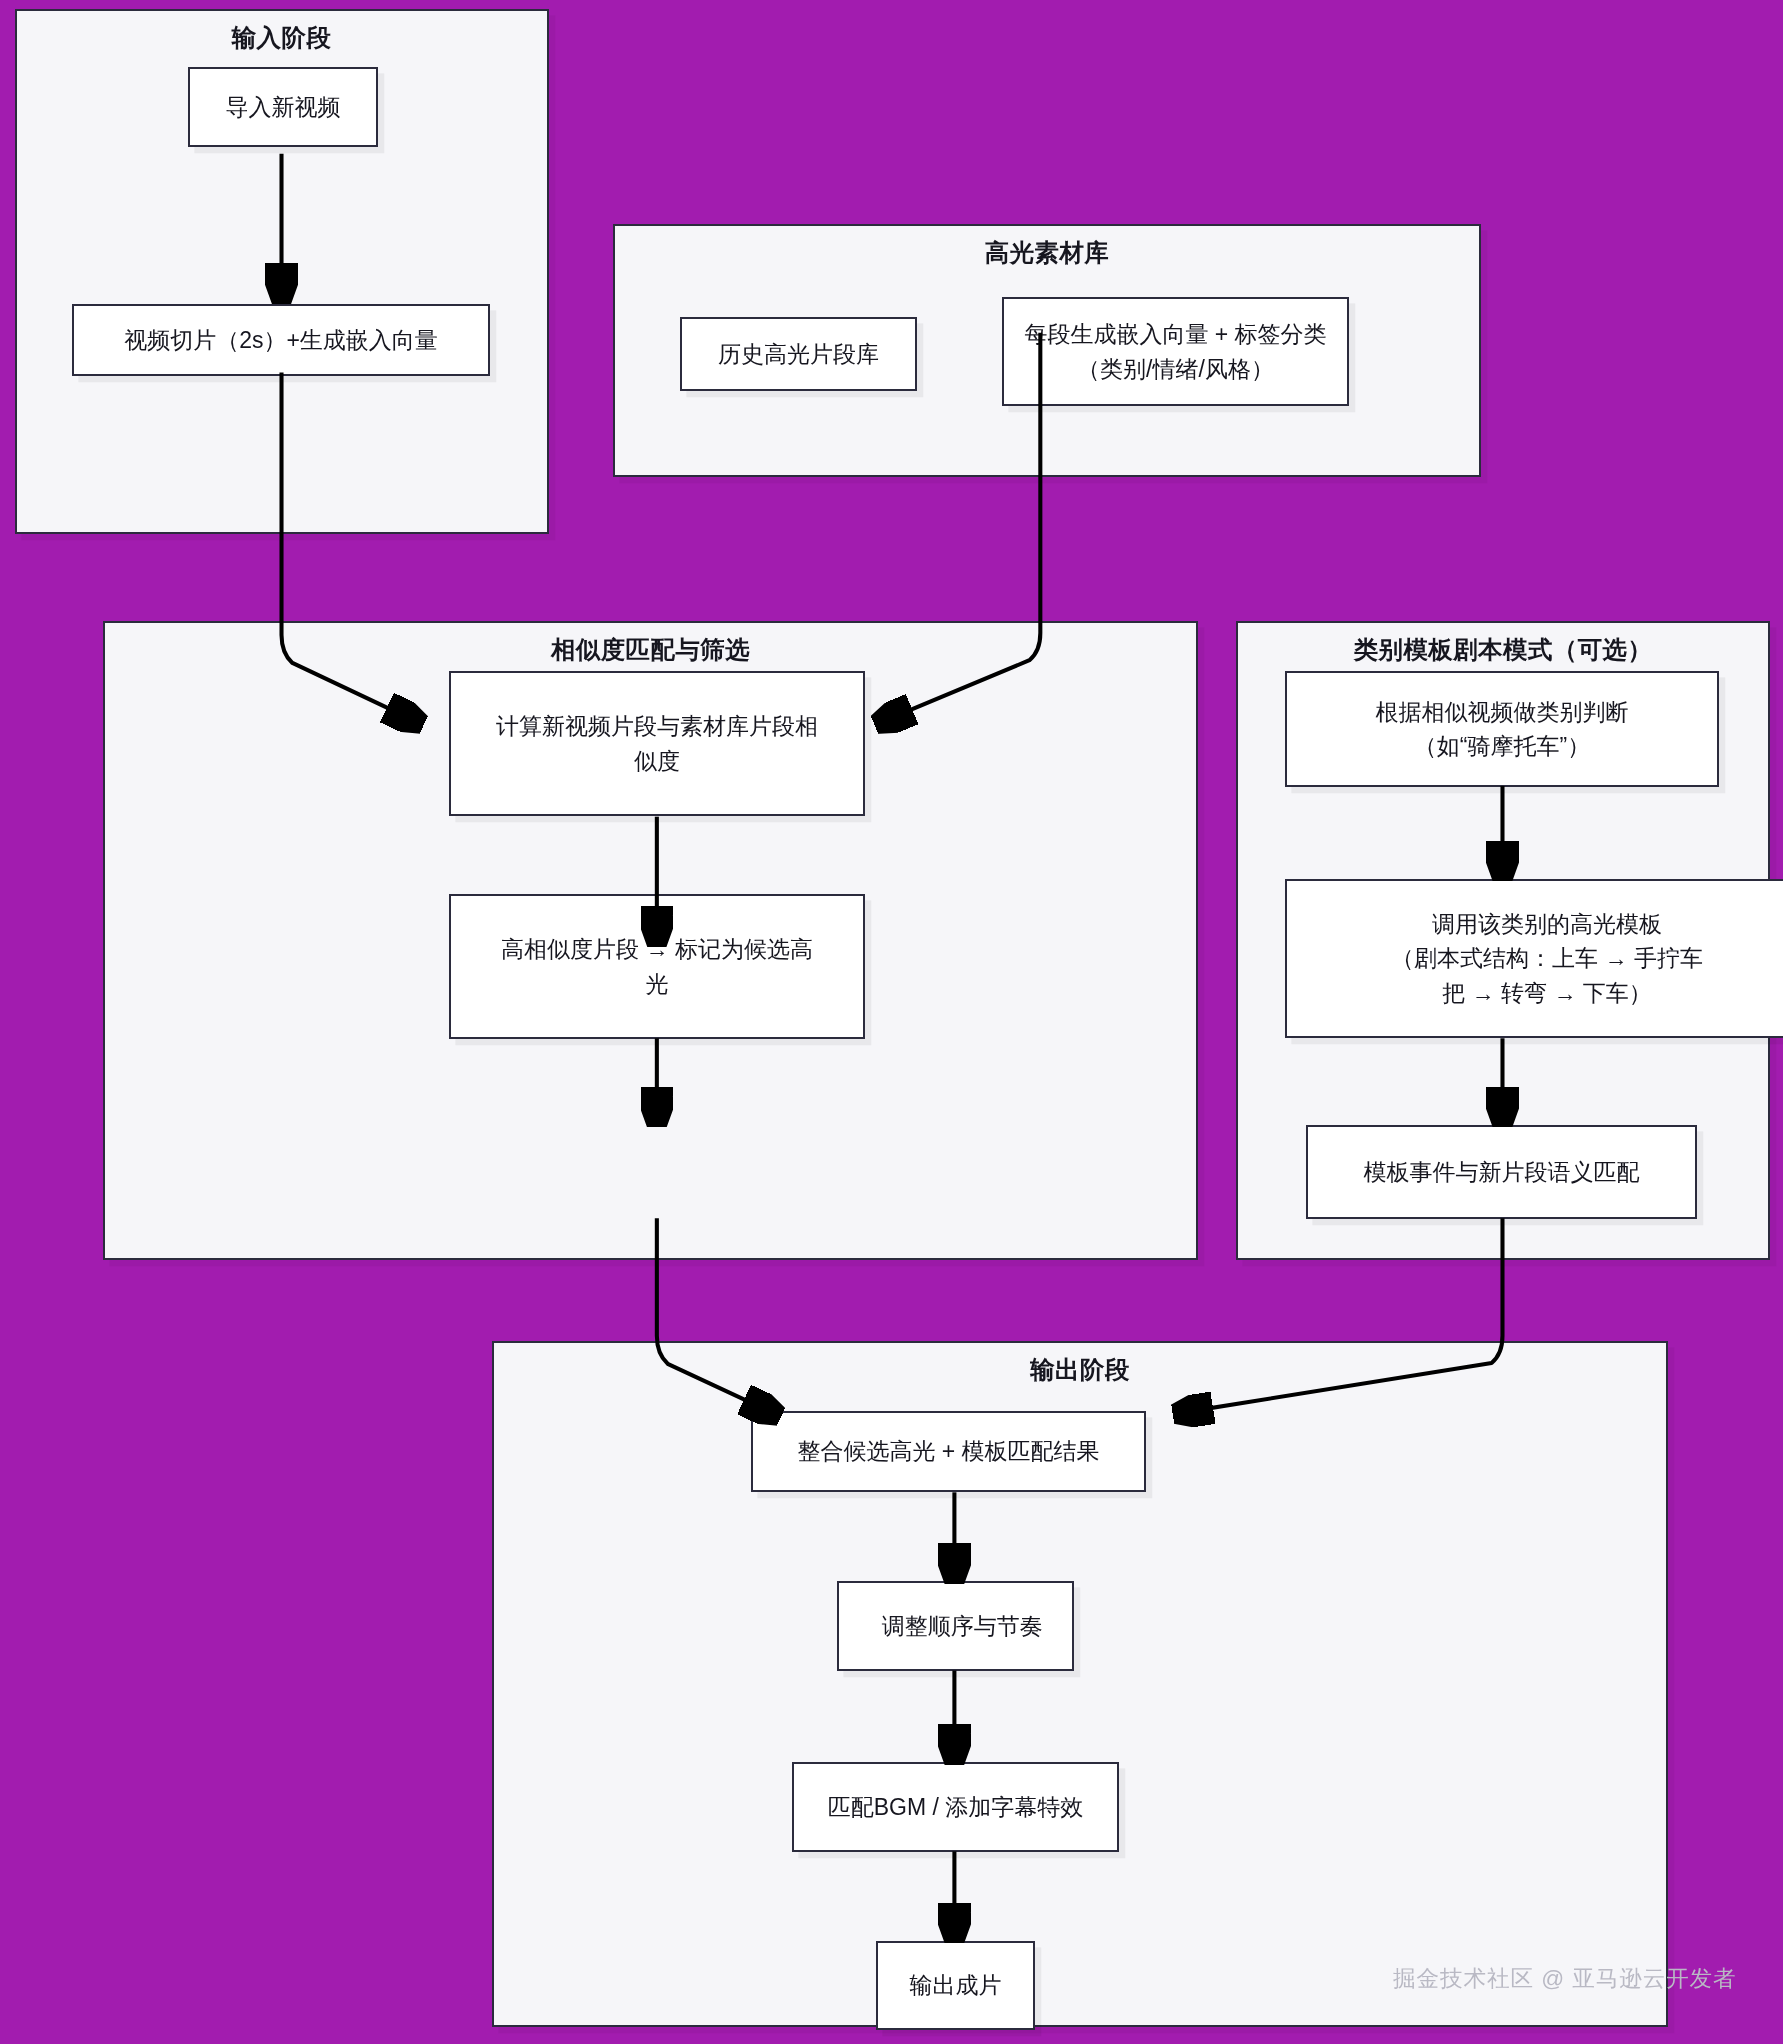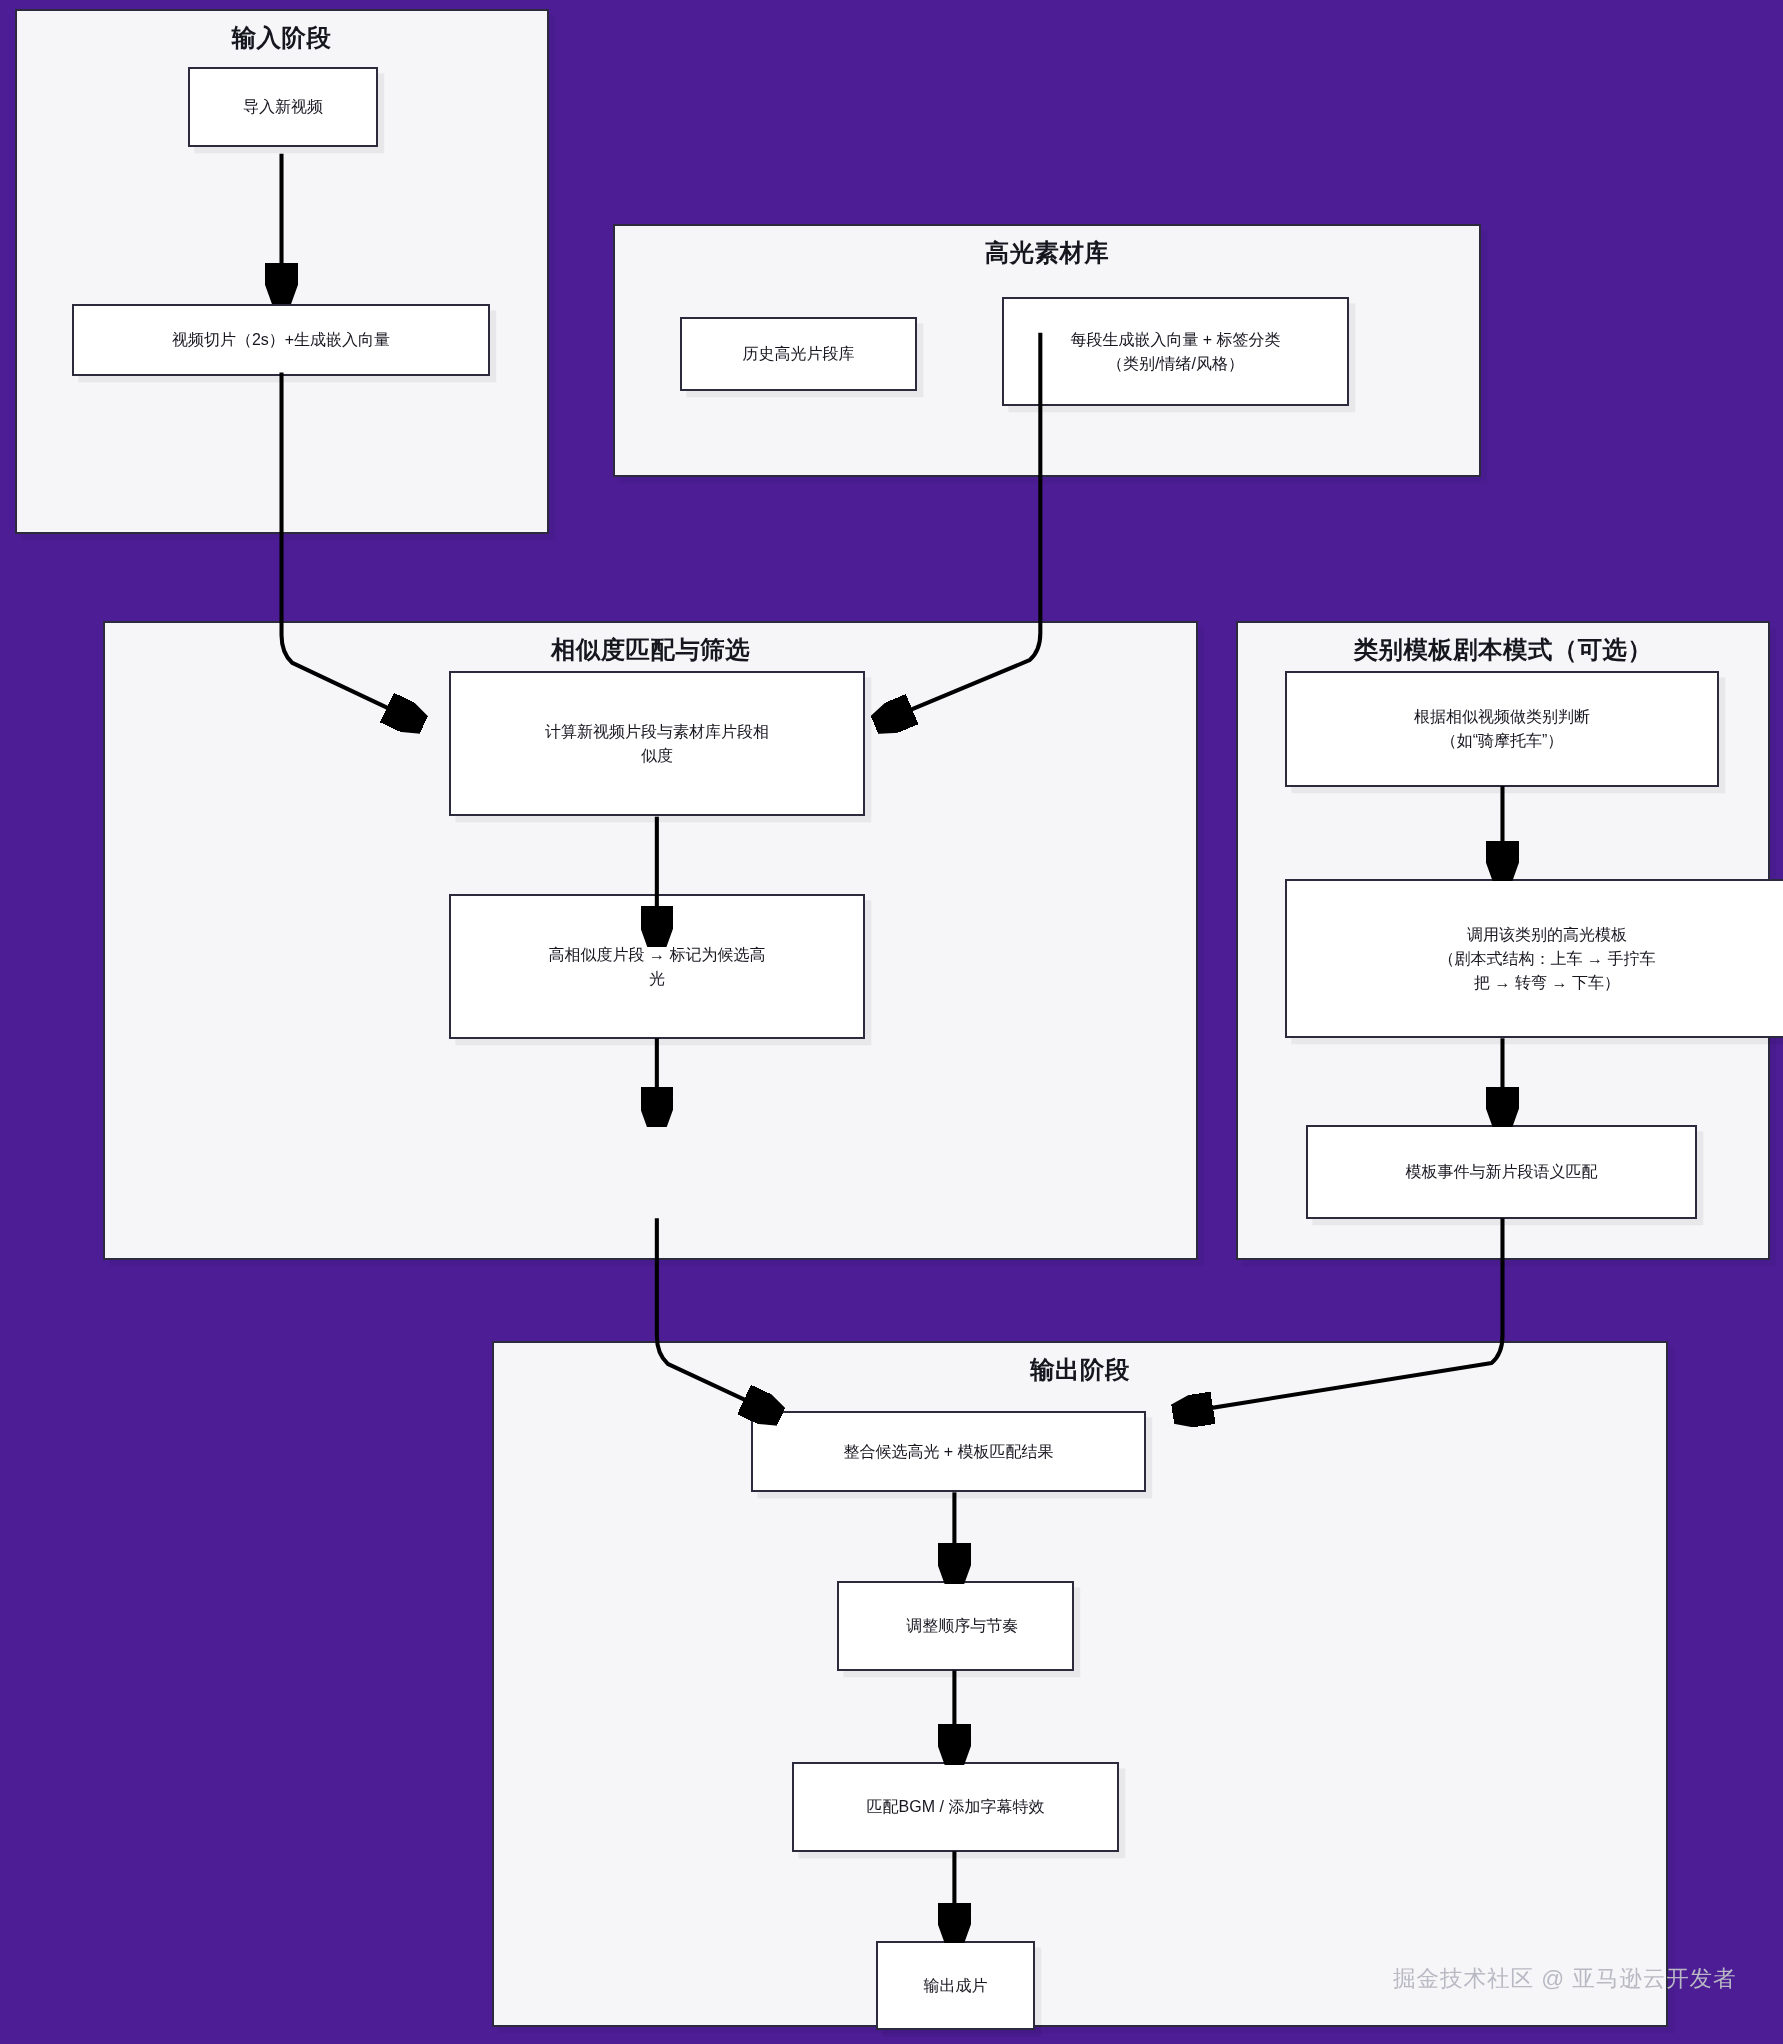--- a/index.html
+++ b/index.html
@@ -7,21 +7,21 @@
     padding: 0;
     background: #ffffff;
   }
   body {
     font-family: "Liberation Sans", "DejaVu Sans", sans-serif;
   }
   #canvas {
     position: relative;
     width: 1784px;
     height: 2044px;
-    background: #4c1d95;
+    background: #a21caf;
     overflow: hidden;
   }
 
   
   .cluster {
     position: absolute;
     box-sizing: border-box;
     background: #f6f6f9;
     border: 2.7px solid #2b2b3d;
     box-shadow: 6.3px 6.3px 0 0 rgba(0,0,0,0.045);
@@ -41,21 +41,21 @@
   
   .node {
     position: absolute;
     box-sizing: border-box;
     background: #ffffff;
     border: 2.7px solid #2b2b3d;
     display: flex;
     align-items: center;
     justify-content: center;
     text-align: center;
-    font-size: 16px;
+    font-size: 23px;
     font-weight: 400;
     color: #16161f;
     line-height: 1.5;
     padding: 5.4px 12.7px;
     box-shadow: 6.3px 6.3px 0 0 rgba(0,0,0,0.055);
     z-index: 5;
   }
   .node span { display: block; white-space: pre-line; }
 
   

